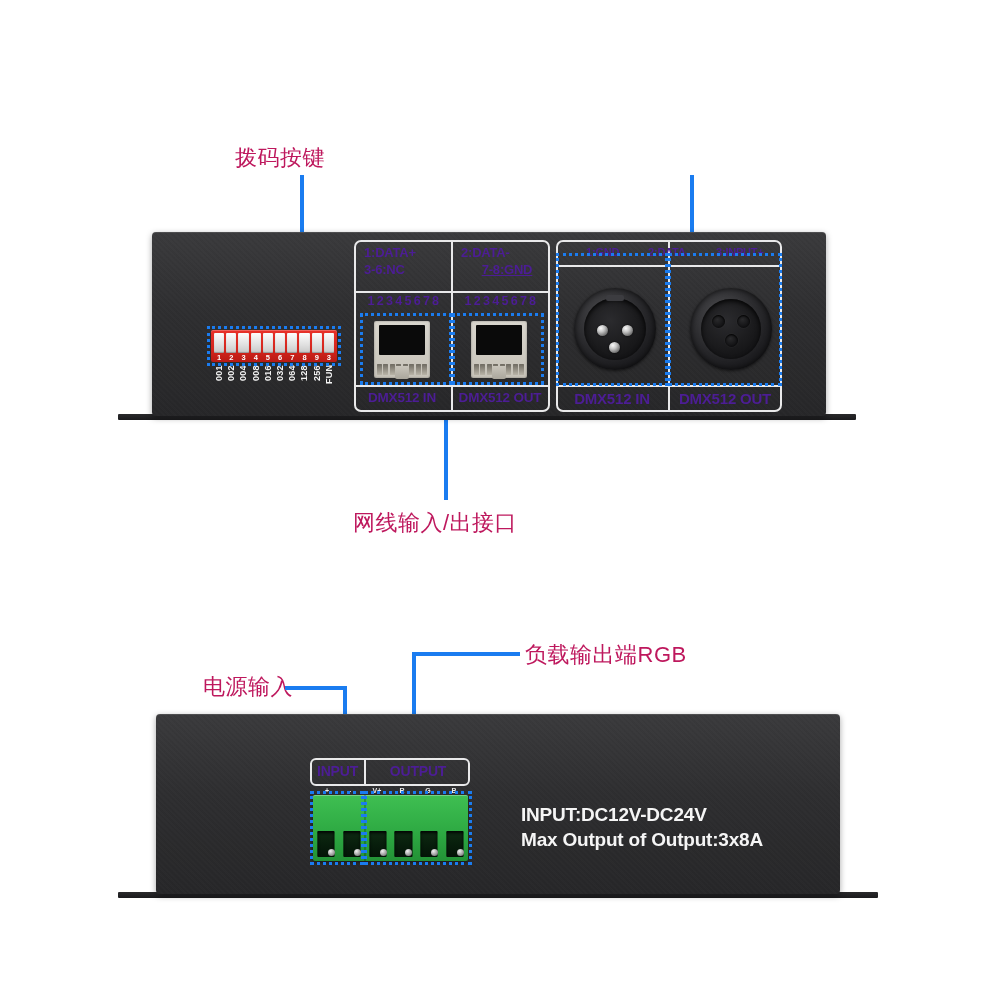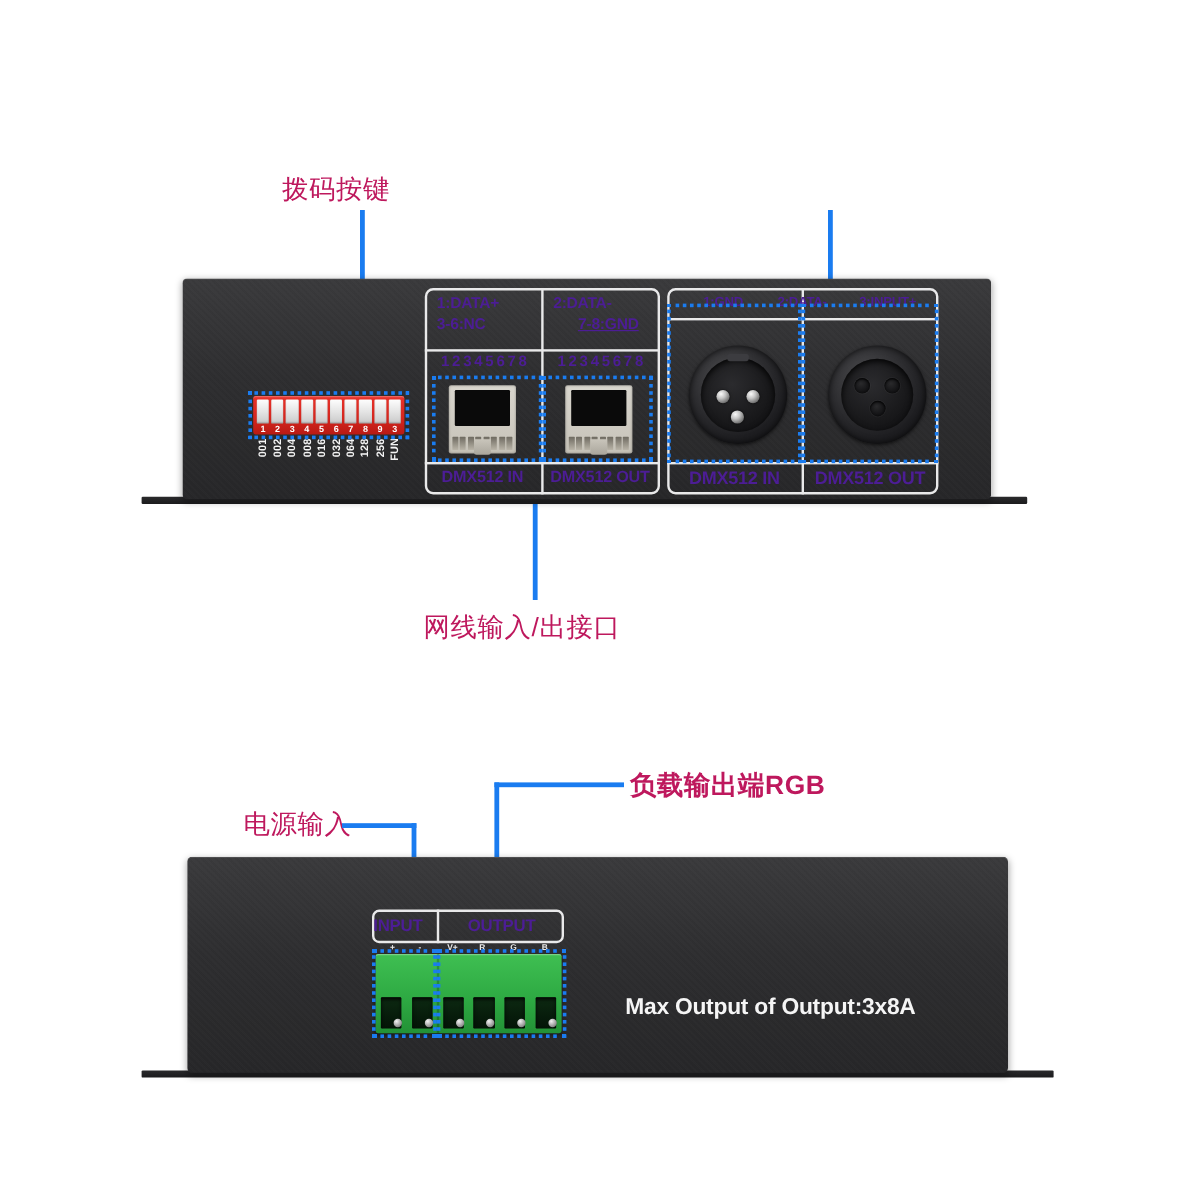--- a/index.html
+++ b/index.html
@@ -387,34 +387,34 @@
       <div class="hole" style="left:24px; top:35px; width:13px; height:13px;"></div>
     </div>
   </div>
 
   <div class="silktxt" style="left:558px; top:390px; width:108px; font-size:15px;">DMX512 IN</div>
   <div class="silktxt" style="left:670px; top:390px; width:110px; font-size:15px;">DMX512 OUT</div>
 
   <div class="hl" style="left:556px; top:253px; width:112px; height:133px;"></div>
   <div class="hl" style="left:668px; top:253px; width:114px; height:133px;"></div>
 
-  <div class="anno-text" style="left:525px; top:640px;font-weight:bold;">负载输出端RGB</div>
+  <div class="anno-text" style="left:525px; top:640px;">负载输出端RGB</div>
   <div class="anno-line hline" style="left:412px; top:652px; width:108px;"></div>
   <div class="anno-line vline" style="left:412px; top:652px; height:152px;"></div>
 
   <div class="anno-text" style="left:183px; top:672px;margin-left:20px;">电源输入</div>
   <div class="anno-line hline" style="left:285px; top:686px; width:62px;"></div>
   <div class="anno-line vline" style="left:343px; top:686px; height:118px;"></div>
 
   <div class="flange" style="left:118px; top:892px; width:760px; height:6px;"></div>
   <div class="chassis" style="left:156px; top:714px; width:684px; height:180px;"></div>
 
   <div class="silk" style="left:310px; top:758px; width:160px; height:28px; border-radius:6px;"></div>
   <div style="position:absolute; left:364px; top:758px; width:2px; height:28px; background:#e9e9ea;"></div>
-  <div class="silktxt" style="left:311px; top:763px; width:37px; font-size:14px;text-align:center;">INPUT</div>
+  <div class="silktxt" style="left:311px; top:763px; width:53px; font-size:14px;text-align:center;">INPUT</div>
   <div class="silktxt" style="left:366px; top:763px; width:104px; font-size:14px;">OUTPUT</div>
 
   <div class="tiny-lbl" style="left:318px; top:787px; width:18px;">+</div>
   <div class="tiny-lbl" style="left:341px; top:787px; width:18px;">-</div>
   <div class="tiny-lbl" style="left:367px; top:787px; width:20px;">V+</div>
   <div class="tiny-lbl" style="left:392px; top:787px; width:20px;">R</div>
   <div class="tiny-lbl" style="left:418px; top:787px; width:20px;">G</div>
   <div class="tiny-lbl" style="left:444px; top:787px; width:20px;">B</div>
 
   <div class="term" style="left:313px; top:795px; width:155px; height:66px;">
@@ -441,15 +441,16 @@
     <div class="term-slot">
       <div class="term-hole"></div>
       <div class="term-screw"></div>
     </div>
     <div class="term-divider" style="left:51px;"></div>
   </div>
 
   <div class="hl" style="left:310px; top:791px; width:54px; height:74px;"></div>
   <div class="hl" style="left:364px; top:791px; width:108px; height:74px;"></div>
 
+  <div class="spec" style="left:521px; top:803px;">INPUT:DC12V-DC24V</div>
   <div class="spec" style="left:521px; top:828px;">Max Output of Output:3x8A</div>
 
 </div>
 
 </body></html>

